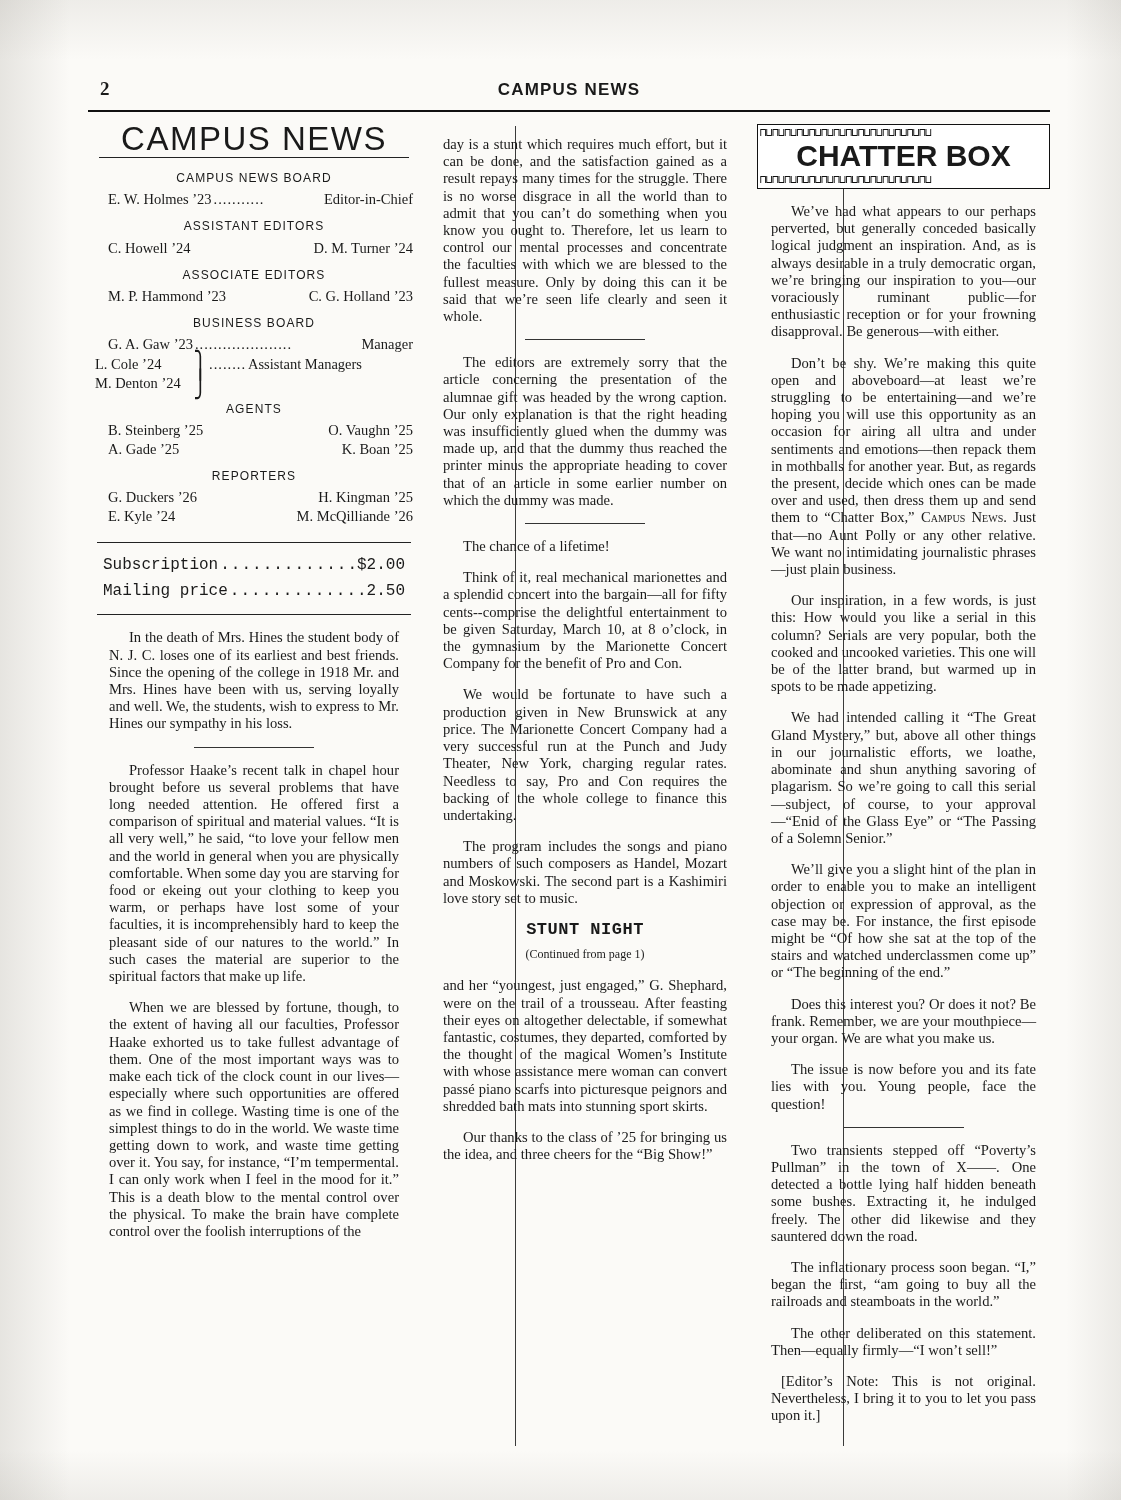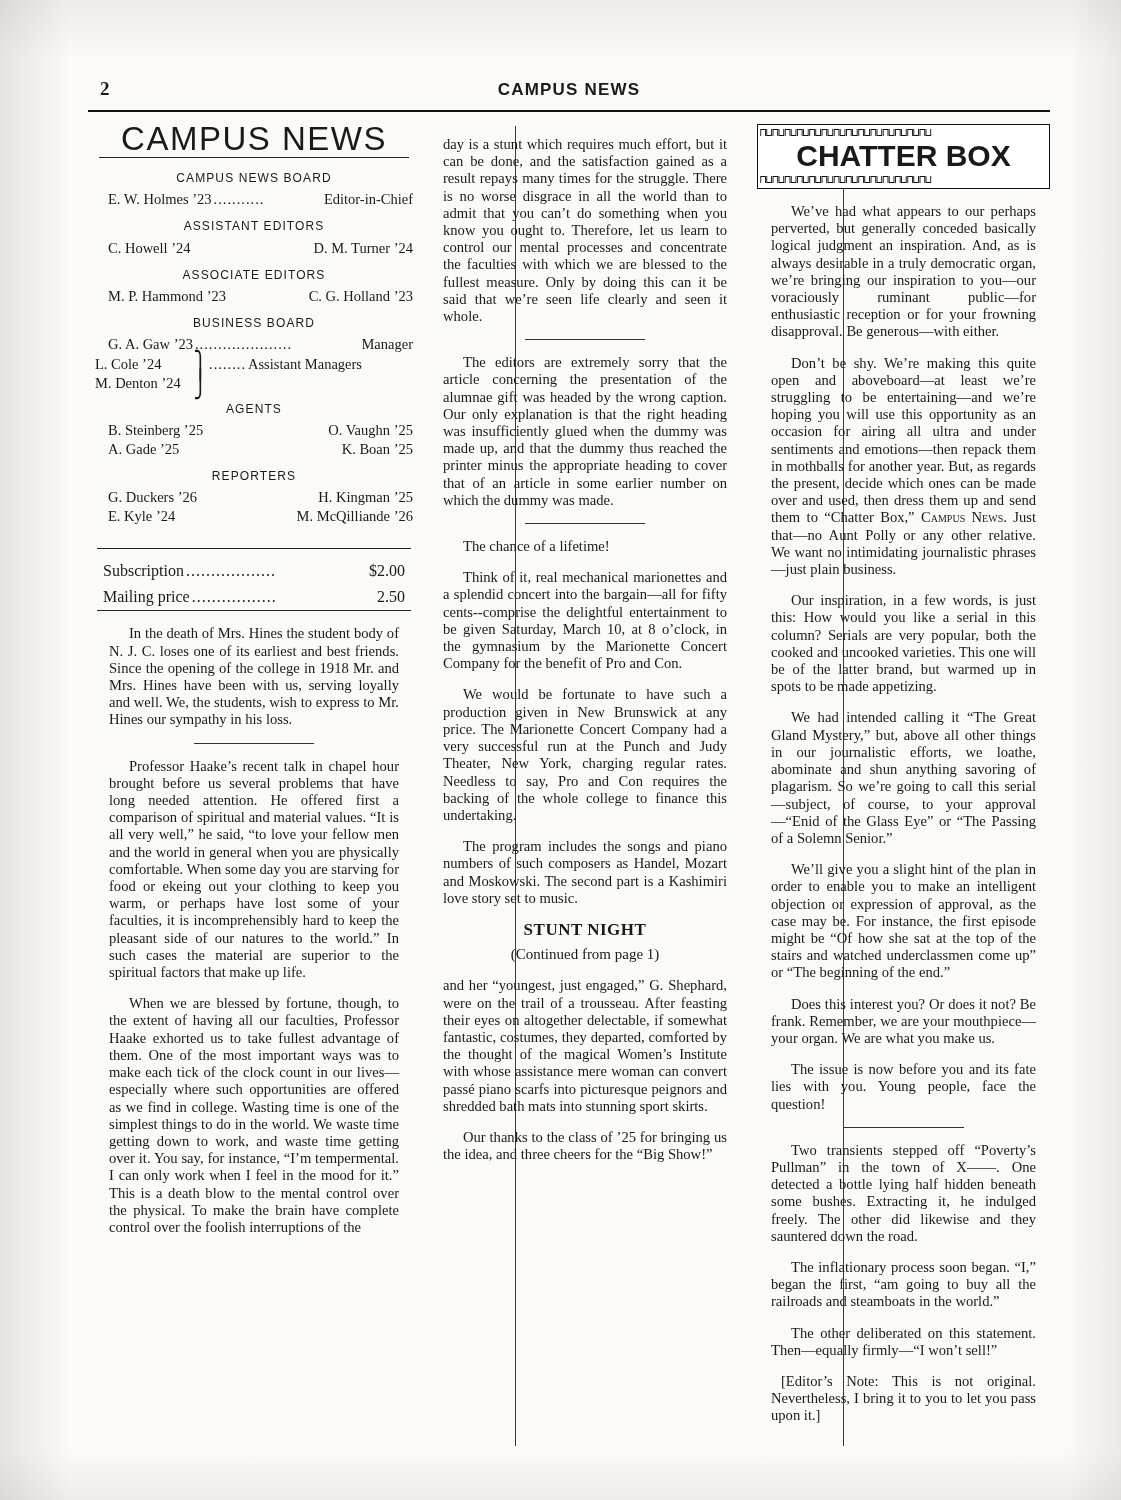--- a/index.html
+++ b/index.html
@@ -127,22 +127,23 @@
     width: 16px;
     text-align: center;
     font-size: 26px;
     line-height: 14px;
     vertical-align: middle;
     transform: scaleX(0.7);
   }
   .subs-box {
     border-top: 1.5px solid #222;
     border-bottom: 1.5px solid #222;
-    margin: 22px 2px 12px 2px;
-    padding: 9px 0 0 0;
+    margin: 16px 2px 12px 2px;
+    padding: 9px 0 10px 0;
+    font-family: Liberation Mono, monospace;
   }
   .subs-line {
     display: flex;
     justify-content: space-between;
     font-size: 16px;
     line-height: 26px;
     white-space: nowrap;
     padding: 0 6px;
   }
   .hr-short {
@@ -181,29 +182,29 @@
     text-align: center;
     padding: 1px 0 2px 0;
     line-height: 32px;
   }
   .smallcaps {
     font-variant: small-caps;
   }
   
   .sub-head {
     text-align: center;
-    font-family: Liberation Serif, serif;
+    font-family: Liberation Mono, monospace;
     font-weight: bold;
     font-size: 17px;
     letter-spacing: 0.5px;
     margin: 14px 0 8px 0;
   }
   .cont-line {
     text-align: center;
-    font-size: 15px;
+    font-size: 12px;
     margin-bottom: 8px;
   }
   .bracket-note { }
 </style>
 </head>
 <body>
 
 <div class="page">
   <div class="paper-shade"></div>
 

